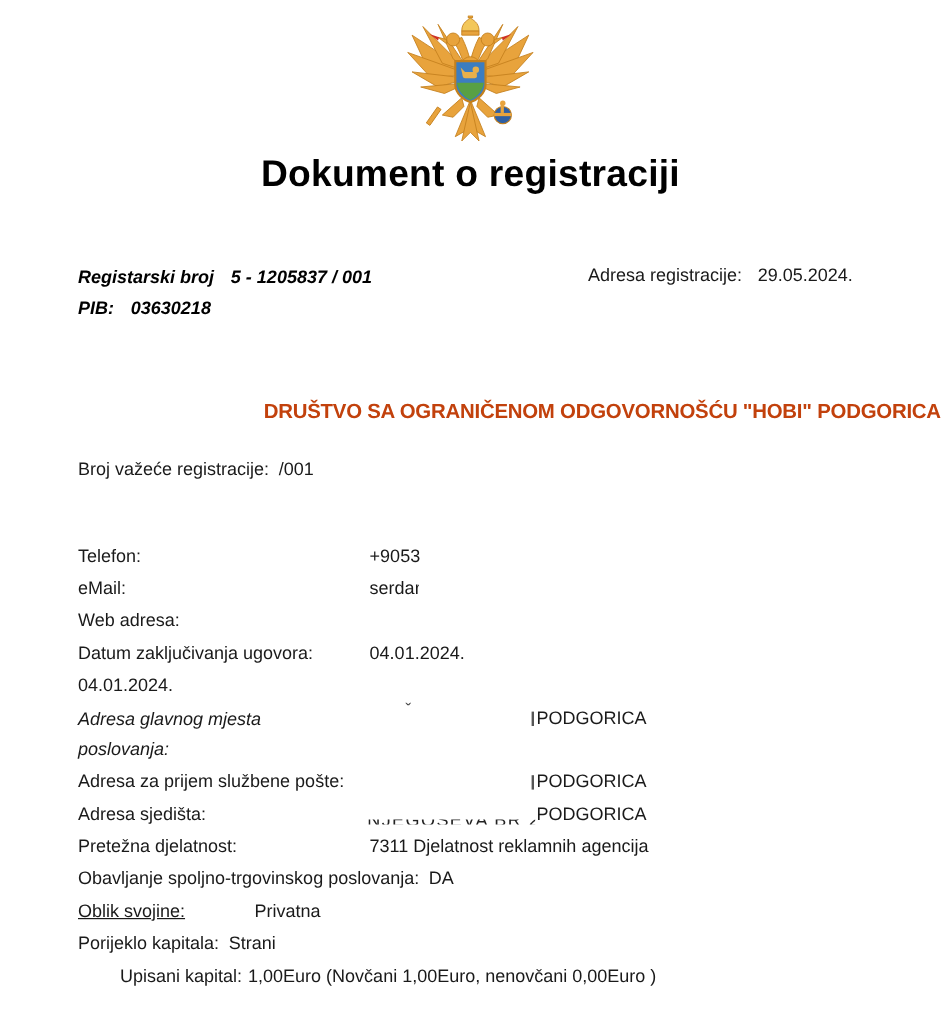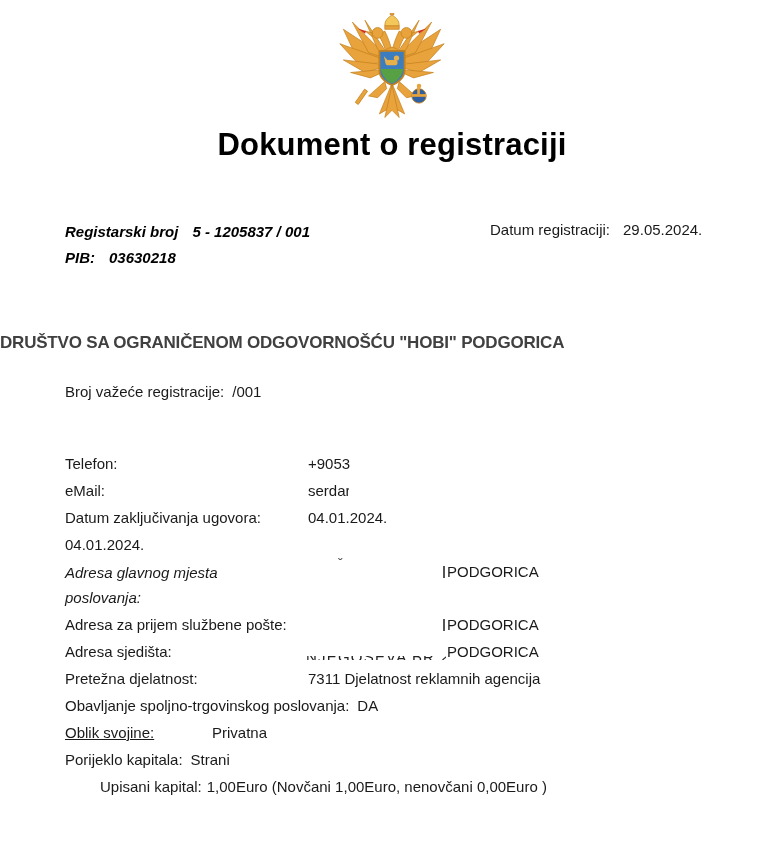--- a/index.html
+++ b/index.html
@@ -11,22 +11,22 @@
   .emblem{position:absolute;top:13px;left:50%;transform:translateX(-50%);width:108px;height:110px;}
   .doc-title{
     position:absolute;top:127px;left:0;width:100%;text-align:center;
     font-size:31px;font-weight:bold;color:#000;letter-spacing:0.2px;
   }
   .reg-left{position:absolute;top:219px;left:65px;font-size:15px;font-weight:bold;color:#000;line-height:26px;font-style:italic;}
   .reg-left .val{margin-left:14px;}
   .reg-right{position:absolute;top:221px;left:490px;font-size:15px;}
   .reg-right .val{margin-left:13px;}
   .company-heading{
-    position:absolute;top:333px;left:0;width:100%;text-align:left;
-    font-size:17px;font-weight:bold;color:#404040;letter-spacing:-0.2px;
+    position:absolute;top:333px;left:0;width:100%;text-align:right;
+    font-size:17px;font-weight:bold;color:#c2410c;letter-spacing:-0.2px;
   }
   .valid-reg{position:absolute;top:383px;left:65px;font-size:15px;}
   .valid-reg .val{margin-left:8px;}
   .fields{position:absolute;top:450px;left:65px;width:680px;font-size:15px;}
   .row{display:flex;min-height:27px;line-height:27px;align-items:flex-start;}
   .row .lbl{flex:0 0 243px;}
   .row .value{flex:1 1 auto;position:relative;}
   .row-adr-glavnog{min-height:48px;}
   .row-adr-glavnog .lbl{flex:0 0 243px;font-style:italic;}
   .row-adr-glavnog .lbl span{display:inline-block;width:172px;line-height:25px;padding-top:2px;}
@@ -110,21 +110,21 @@
 
 <div class="reg-left">
   <div>
     <span>Registarski broj</span><span class="val">5 - 1205837 / 001</span>
   </div>
   <div>
     <span>PIB:</span><span class="val">03630218</span>
   </div>
 </div>
 <div class="reg-right">
-  <span>Datum registraciji:</span><span class="val">29.05.2024.</span>
+  <span>Adresa registracije:</span><span class="val">29.05.2024.</span>
 </div>
 
 <div class="company-heading">DRUŠTVO SA OGRANIČENOM ODGOVORNOŠĆU "HOBI" PODGORICA</div>
 
 <div class="valid-reg">
   <span>Broj važeće registracije:</span><span class="val">/001</span>
 </div>
 
 <div class="fields">
 
@@ -132,20 +132,24 @@
   <div class="row">
     <span class="lbl">Telefon:</span>
     <span class="value">+9053</span>
   </div>
 
   <div class="row">
     <span class="lbl">eMail:</span>
     <span class="value"><span>serda</span><span class="clip-char">r</span></span>
   </div>
 
+  <div class="row">
+    <span class="lbl">Web adresa:</span>
+    <span class="value"></span>
+  </div>
 
   <div class="row">
     <span class="lbl">Datum zaključivanja ugovora:</span>
     <span class="value">04.01.2024.</span>
   </div>
 
   <div class="row">
     <span class="value">04.01.2024.</span>
   </div>
 

